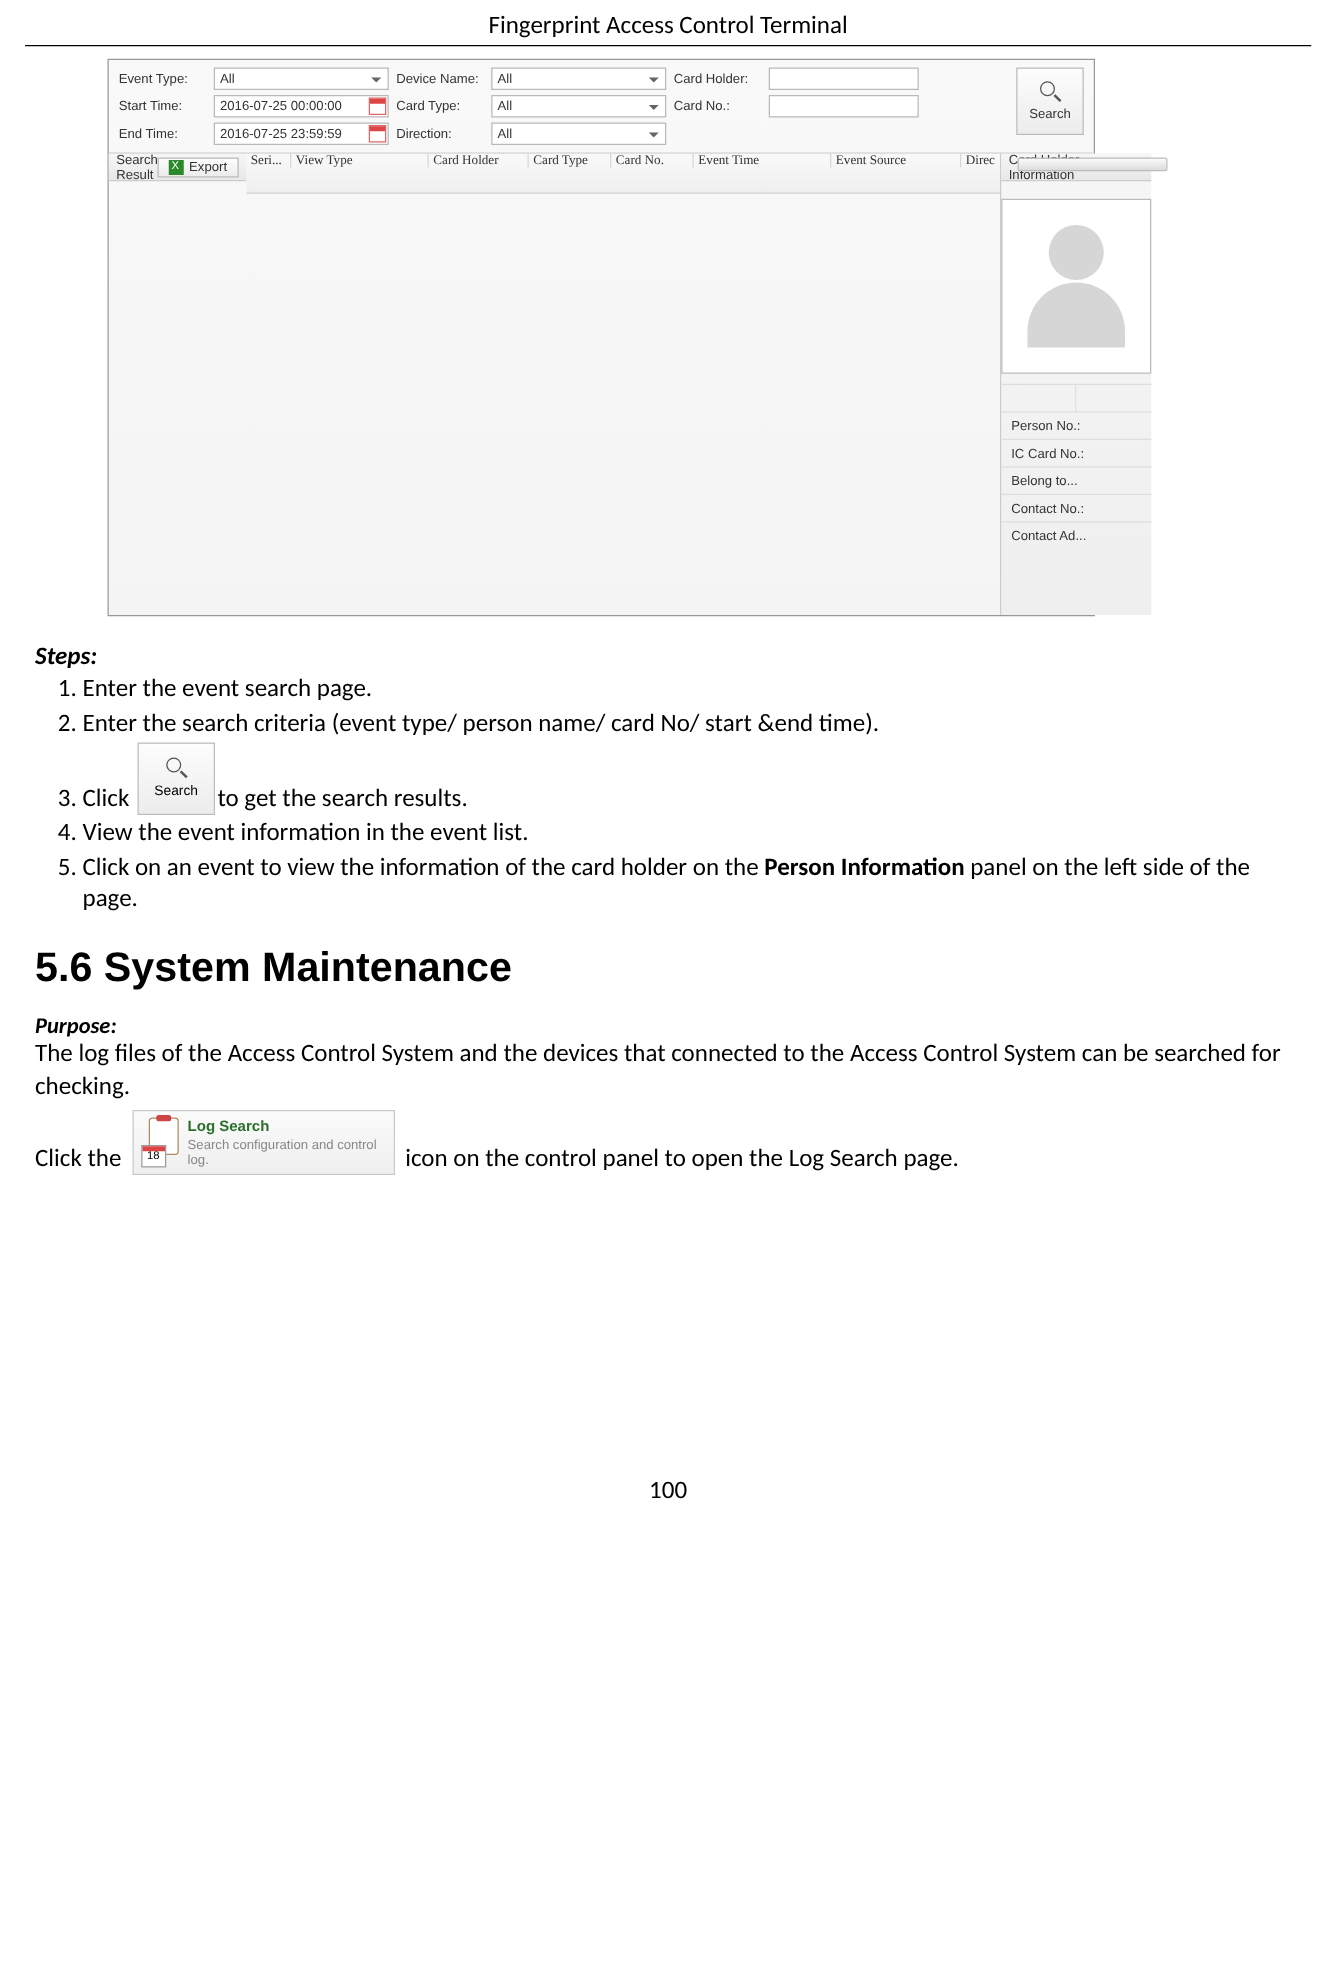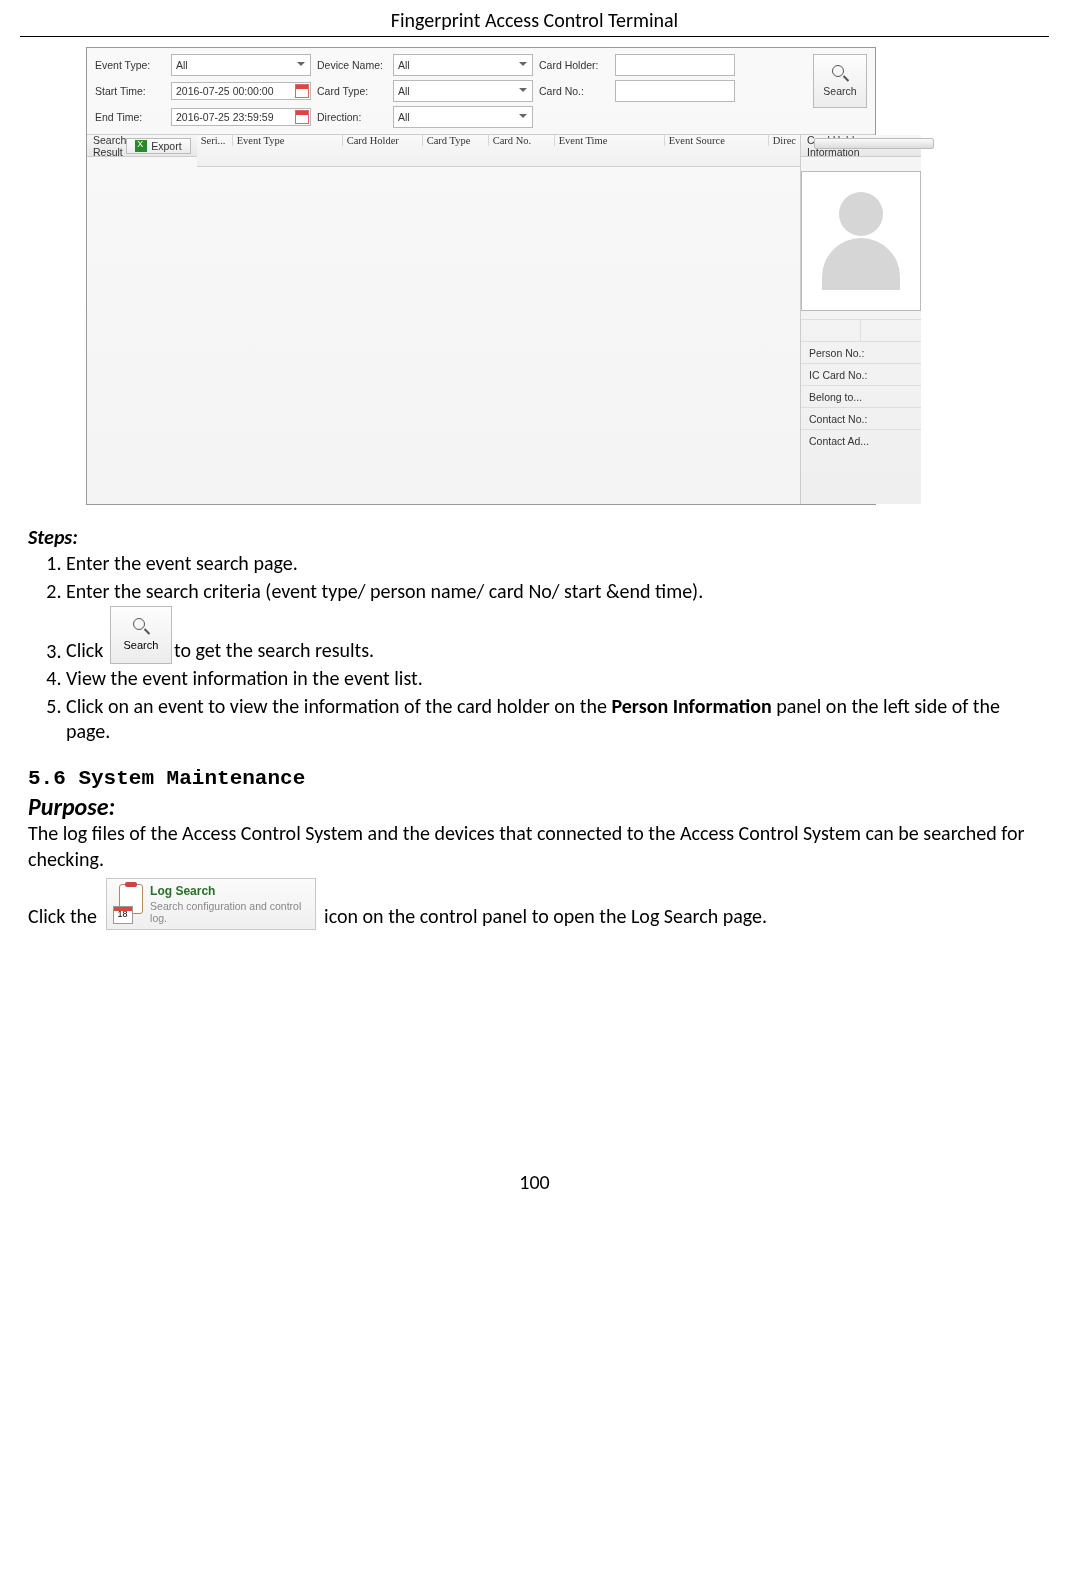--- a/index.html
+++ b/index.html
@@ -37,21 +37,21 @@
       grid-template-columns: 70px 140px 70px 140px 70px 120px;
       gap: 4px 6px;
       align-items: center;
     }
     .filter-label { font-size: 10.5px; }
     .sel, .inp {
       height: 18px;
       border: 1px solid #b8b8b8;
       background: #fff;
       font-size: 10.5px;
-      padding: 10px 4px;
+      padding: 0 4px;
       display: flex;
       align-items: center;
       position: relative;
     }
     .sel::after {
       content: "";
       position: absolute;
       right: 5px; top: 7px;
       border: 4px solid transparent;
       border-top-color: #666;
@@ -250,23 +250,23 @@
       justify-content: center;
       width: 62px; height: 58px;
       border: 1px solid #bbb;
       background: linear-gradient(#fdfdfd,#ececec);
       font-family: Tahoma, Arial, sans-serif;
       font-size: 11px;
       gap: 4px;
       vertical-align: bottom;
       margin: 0 2px;
     }
-    .h2 { font-family: Liberation Mono, monospace; font-weight: bold; font-size: 21px; margin-top: 22px; }
+    .h2 { font-family: Liberation Sans, sans-serif; font-weight: bold; font-size: 33px; margin-top: 22px; }
     .h3 { font-family: "Times New Roman", serif; font-weight: bold; font-size: 25px; margin-top: 16px; }
-    .purpose { font-style: italic; font-weight: bold; font-size: 24px; margin-top: 2px; }
+    .purpose { font-style: italic; font-weight: bold; font-size: 18px; margin-top: 16px; }
     .body-text { font-size: 20px; line-height: 1.28; }
     .log-card {
       display: inline-flex;
       align-items: center;
       width: 210px; height: 52px;
       border: 1px solid #c8c8c8;
       background: linear-gradient(#fbfbfb,#efefef);
       font-family: Tahoma, Arial, sans-serif;
       vertical-align: bottom;
       margin: 0 4px;
@@ -374,21 +374,21 @@
         <div class="sr-header">
           <span>Search Result</span>
           <span class="spacer"></span>
           <div class="export-btn">
             <span class="excel-icon"></span>
             <span>Export</span>
           </div>
         </div>
         <div class="cols">
           <div style="width:36px">Seri...</div>
-          <div style="width:110px">Event Type</div>
+          <div style="width:110px">View Type</div>
           <div style="width:80px">Card Holder</div>
           <div style="width:66px">Card Type</div>
           <div style="width:66px">Card No.</div>
           <div style="width:110px">Event Time</div>
           <div style="width:104px">Event Source</div>
           <div style="flex:1;border-right:none">Direc</div>
         </div>
         <div class="grid-body"></div>
         <div class="hscroll">
             <div class="thumb"></div>

